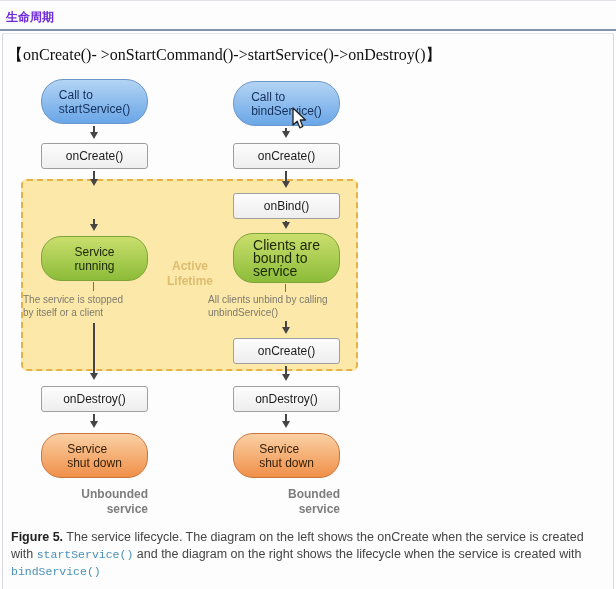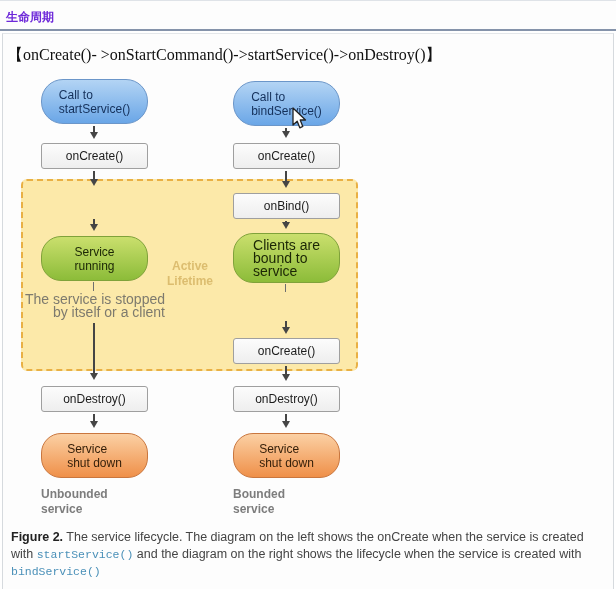--- a/index.html
+++ b/index.html
@@ -69,26 +69,26 @@
     border:1px solid #c9763e; color:#321d08;
   }
   .cbox {
     position:absolute; width:107px; height:26px;
     background:linear-gradient(#fcfcfc,#eeeeee);
     border:1px solid #9f9f9f; border-radius:3px;
     display:flex; align-items:center; justify-content:center;
     font-size:12px; color:#1c1c1c;
   }
   .note {
-    position:absolute; font-size:14px; line-height:13px;
-    color:#7d7a6e; text-align:right; white-space:pre-line;
+    position:absolute; font-size:10px; line-height:13px;
+    color:#7d7a6e; text-align:left; white-space:pre-line;
   }
   .endlabel {
     position:absolute; width:107px; font-size:12px; line-height:15px;
-    color:#7d7d7d; font-weight:bold; text-align:left; white-space:pre-line;
+    color:#7d7d7d; font-weight:bold; text-align:right; white-space:pre-line;
   }
   .arrow { position:absolute; width:2px; background:#454545; }
   .arrow::after {
     content:""; position:absolute; bottom:-7px; left:-3px;
     border:4px solid transparent; border-top:7px solid #454545;
   }
   .tick { position:absolute; width:1px; background:#6f6f6f; }
   .cursor { position:absolute; left:286px; top:36px; }
   .caption {
     padding:6px 8px 0 8px;
@@ -142,33 +142,35 @@
 bindService()</div>
     <div class="arrow" style="left:282px; top:57px; height:7px;"></div>
     <div class="cbox" style="left:230px; top:72px;">onCreate()</div>
     <div class="arrow" style="left:282px; top:100px; height:14px;"></div>
     <div class="cbox" style="left:230px; top:122px;">onBind()</div>
     <div class="arrow" style="left:282px; top:150px; height:5px;"></div>
     <div class="pill green tall" style="left:230px; top:162px;">Clients are
 bound to
 service</div>
     <div class="tick" style="left:282px; top:213px; height:8px;"></div>
+    <div class="note" style="left:205px; top:222px; width:156px;">All clients unbind by calling
+unbindService()</div>
     <div class="arrow" style="left:282px; top:250px; height:10px;"></div>
     <div class="cbox" style="left:230px; top:267px;">onCreate()</div>
     <div class="arrow" style="left:282px; top:295px; height:12px;"></div>
     <div class="cbox" style="left:230px; top:315px;">onDestroy()</div>
     <div class="arrow" style="left:282px; top:343px; height:11px;"></div>
     <div class="pill orange" style="left:230px; top:362px;">Service
 shut down</div>
     <div class="endlabel" style="left:230px; top:416px;">Bounded
 service</div>
 
     <div class="cursor">
       <svg width="18" height="26" viewBox="0 0 18 26">
         <path d="M4 1 L4 18 L8.2 14.2 L10.8 20.8 L13.8 19.4 L11.2 13 L16.5 13 Z" fill="#ffffff" stroke="#222222" stroke-width="1.3" stroke-linejoin="round"></path>
       </svg>
     </div>
 
   </div>
 
-  <p class="caption"><b>Figure 2.</b><span> The service lifecycle. The diagram on the left shows the onCreate when the service is created with </span><code>startService()</code><span> and the diagram on the right shows the lifecycle when the service is created with </span><code>bindService()</code></p>
+  <p class="caption"><b>Figure 5.</b><span> The service lifecycle. The diagram on the left shows the onCreate when the service is created with </span><code>startService()</code><span> and the diagram on the right shows the lifecycle when the service is created with </span><code>bindService()</code></p>
 
 </div>
 
 </body></html>

